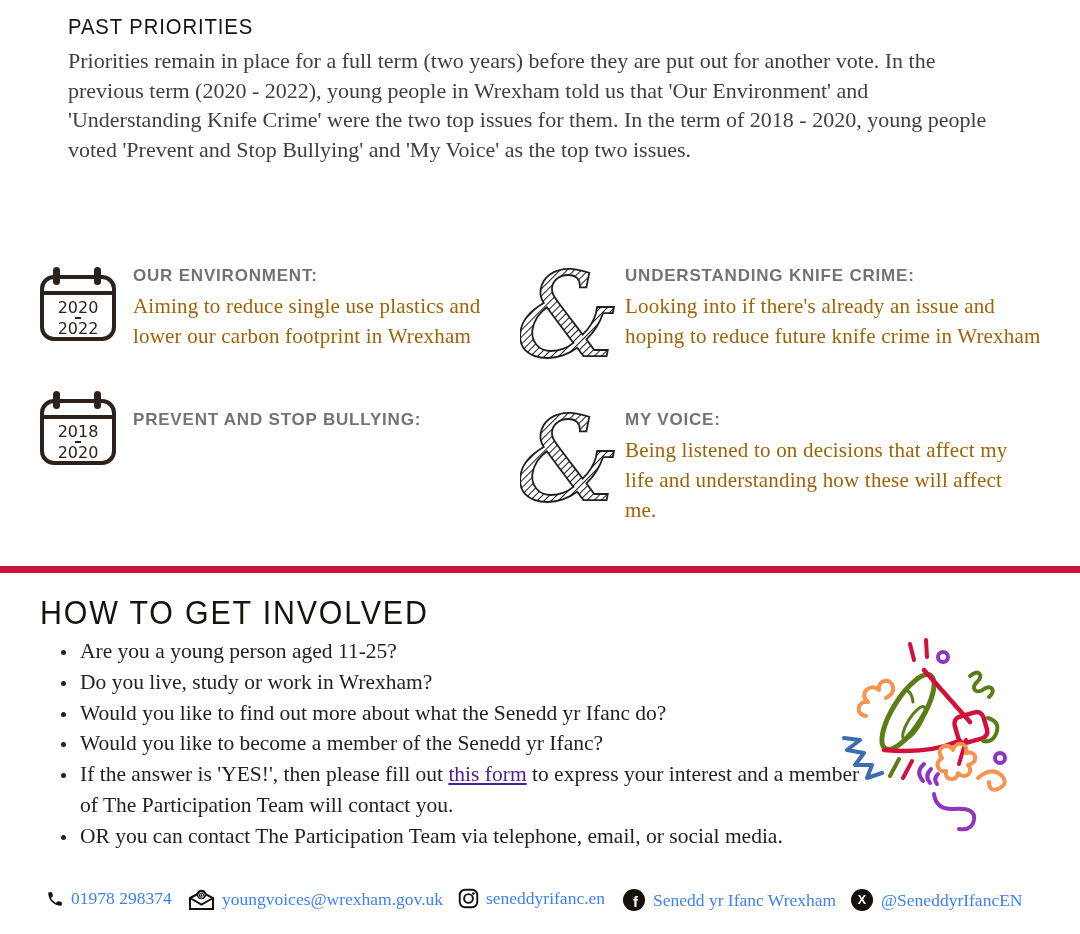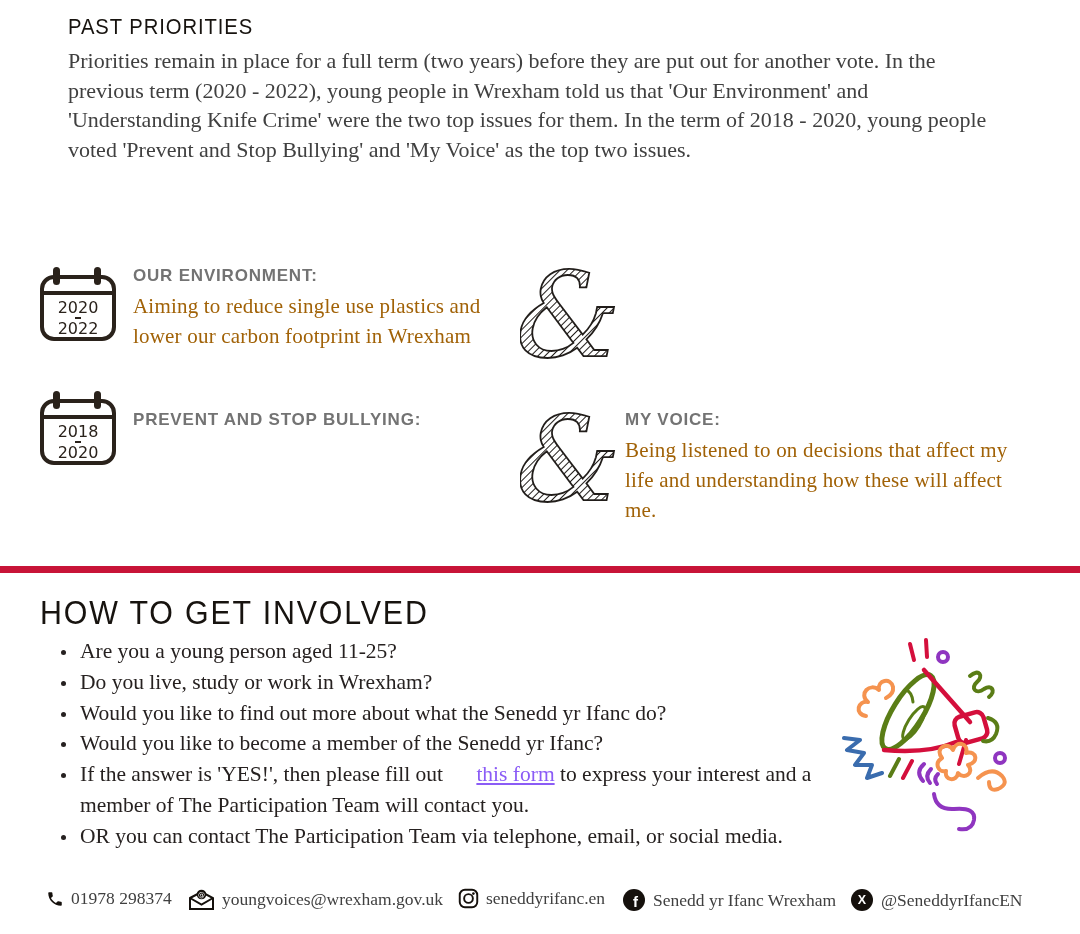--- a/index.html
+++ b/index.html
@@ -25,25 +25,25 @@
   .card-desc { font-size:21px; line-height:30px; color:#a16207; letter-spacing:0.2px; }
   .icon-abs { position:absolute; }
   #divider { position:absolute; left:0; top:566px; width:1080px; height:7px; background:#c81438; }
   #involved-title { position:absolute; left:40px; top:594px; font-size:33px; letter-spacing:2px; }
   #involved-list {
     position:absolute; left:44px; top:636px; width:800px; margin:0; padding:0 0 0 34px;
     font-size:21.5px; line-height:30.8px; color:#262120;
   }
   #involved-list li { margin:0; padding-left:2px; }
   #involved-list li::marker { color:#262120; font-size:17px; }
-  a.form-link { color:#8b5cf6; text-decoration:underline; cursor:pointer;margin-left:28px; }
+  a.form-link { color:#4c1d95; text-decoration:underline; cursor:pointer; }
   #megaphone { position:absolute; left:836px; top:628px; }
   .footer-item {
     position:absolute; top:888px; display:flex; align-items:center; gap:7px;
-    font-size:17.5px; color:#404040; white-space:nowrap;
+    font-size:17.5px; color:#3b82f6; white-space:nowrap;
   }
   .footer-item svg { flex:0 0 auto; display:block; }
   svg text { user-select:none; }
 </style>
 </head>
 <body>
 
 <div class="page">
 
   <div id="past-title" class="heading">
@@ -72,20 +72,24 @@
     <svg width="98" height="106" viewBox="0 0 98 106">
       <defs>
         <pattern id="hatchA" width="5" height="5" patternUnits="userSpaceOnUse" patternTransform="rotate(45)">
           <line x1="0" y1="0" x2="0" y2="5" stroke="#211d1a" stroke-width="2"></line>
         </pattern>
       </defs>
       <text x="48" y="96" text-anchor="middle" font-family="'DejaVu Serif', serif" font-style="italic" font-size="118" fill="url(#hatchA)" stroke="#211d1a" stroke-width="1.8">&amp;</text>
     </svg>
   </div>
 
+  <div class="card" style="left:625px; top:266px; width:420px;">
+    <div class="card-title">UNDERSTANDING KNIFE CRIME:</div>
+    <div class="card-desc">Looking into if there's already an issue and hoping to reduce future knife crime in Wrexham</div>
+  </div>
 
   <div class="icon-abs" style="left:36px; top:388px;">
     <svg width="84" height="82" viewBox="0 0 84 82">
       <rect x="6" y="13" width="72" height="62" rx="12" fill="#ffffff" stroke="#2a221b" stroke-width="4"></rect>
       <line x1="6" y1="29" x2="78" y2="29" stroke="#2a221b" stroke-width="4"></line>
       <rect x="17" y="3" width="7" height="18" rx="3.5" fill="#2a221b"></rect>
       <rect x="58" y="3" width="7" height="18" rx="3.5" fill="#2a221b"></rect>
       <text x="42" y="49" text-anchor="middle" font-family="'DejaVu Sans', sans-serif" font-size="16" fill="#2a221b">2018</text>
       <line x1="39" y1="54" x2="45" y2="54" stroke="#2a221b" stroke-width="2"></line>
       <text x="42" y="70" text-anchor="middle" font-family="'DejaVu Sans', sans-serif" font-size="16" fill="#2a221b">2020</text>

